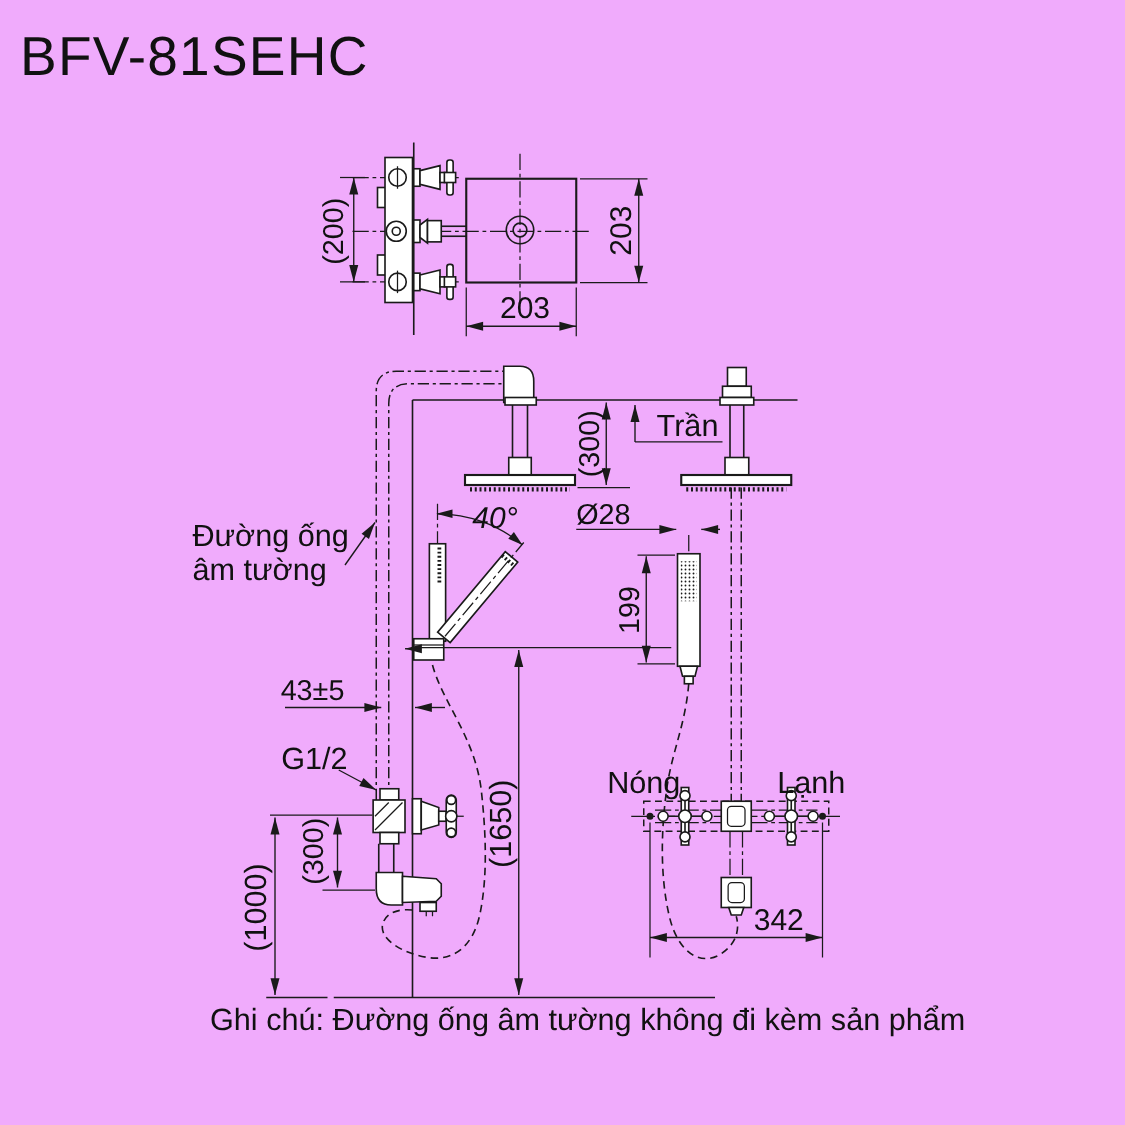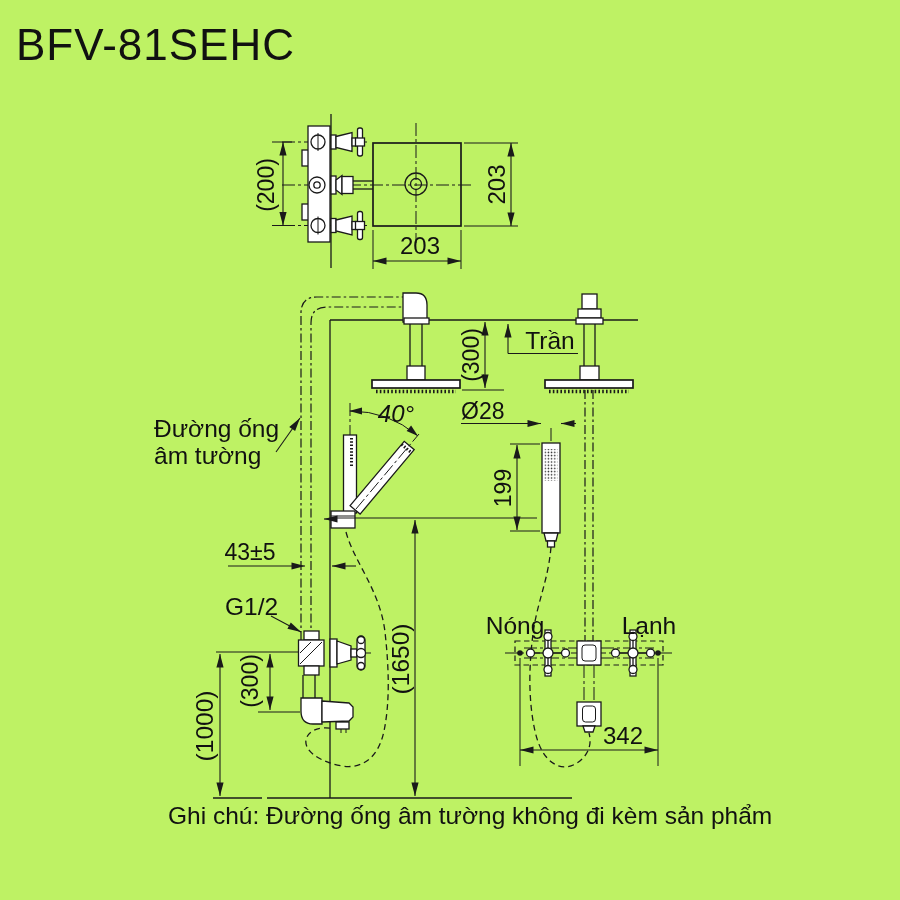--- a/index.html
+++ b/index.html
@@ -1,16 +1,16 @@
 <!DOCTYPE html>
 <html><head>
 <meta charset="utf-8">
 <style>
   html,body{margin:0;padding:0;background:#fff;}
-  #page{width:900px;height:900px;background:#bef264;position:relative;overflow:hidden;}
+  #page{width:900px;height:900px;background:#f0abfc;position:relative;overflow:hidden;}
   svg{display:block;}
   text{font-family:"Liberation Sans","DejaVu Sans",sans-serif;fill:#111;}
   .ln{fill:none;stroke:#1a1a1a;stroke-width:1.3;}
   .tk{fill:none;stroke:#1a1a1a;stroke-width:1.7;}
   .tn{fill:none;stroke:#1a1a1a;stroke-width:1;}
   .wf{fill:#ffffff;stroke:#1a1a1a;stroke-width:1.3;}
   .wk{fill:#ffffff;stroke:#1a1a1a;stroke-width:1.7;}
   .dm{fill:none;stroke:#1a1a1a;stroke-width:1.1;}
   .cl{fill:none;stroke:#1a1a1a;stroke-width:1;stroke-dasharray:13 3 3 3;}
   .hd{fill:none;stroke:#1a1a1a;stroke-width:1.2;stroke-dasharray:9 3 2.5 3;}

